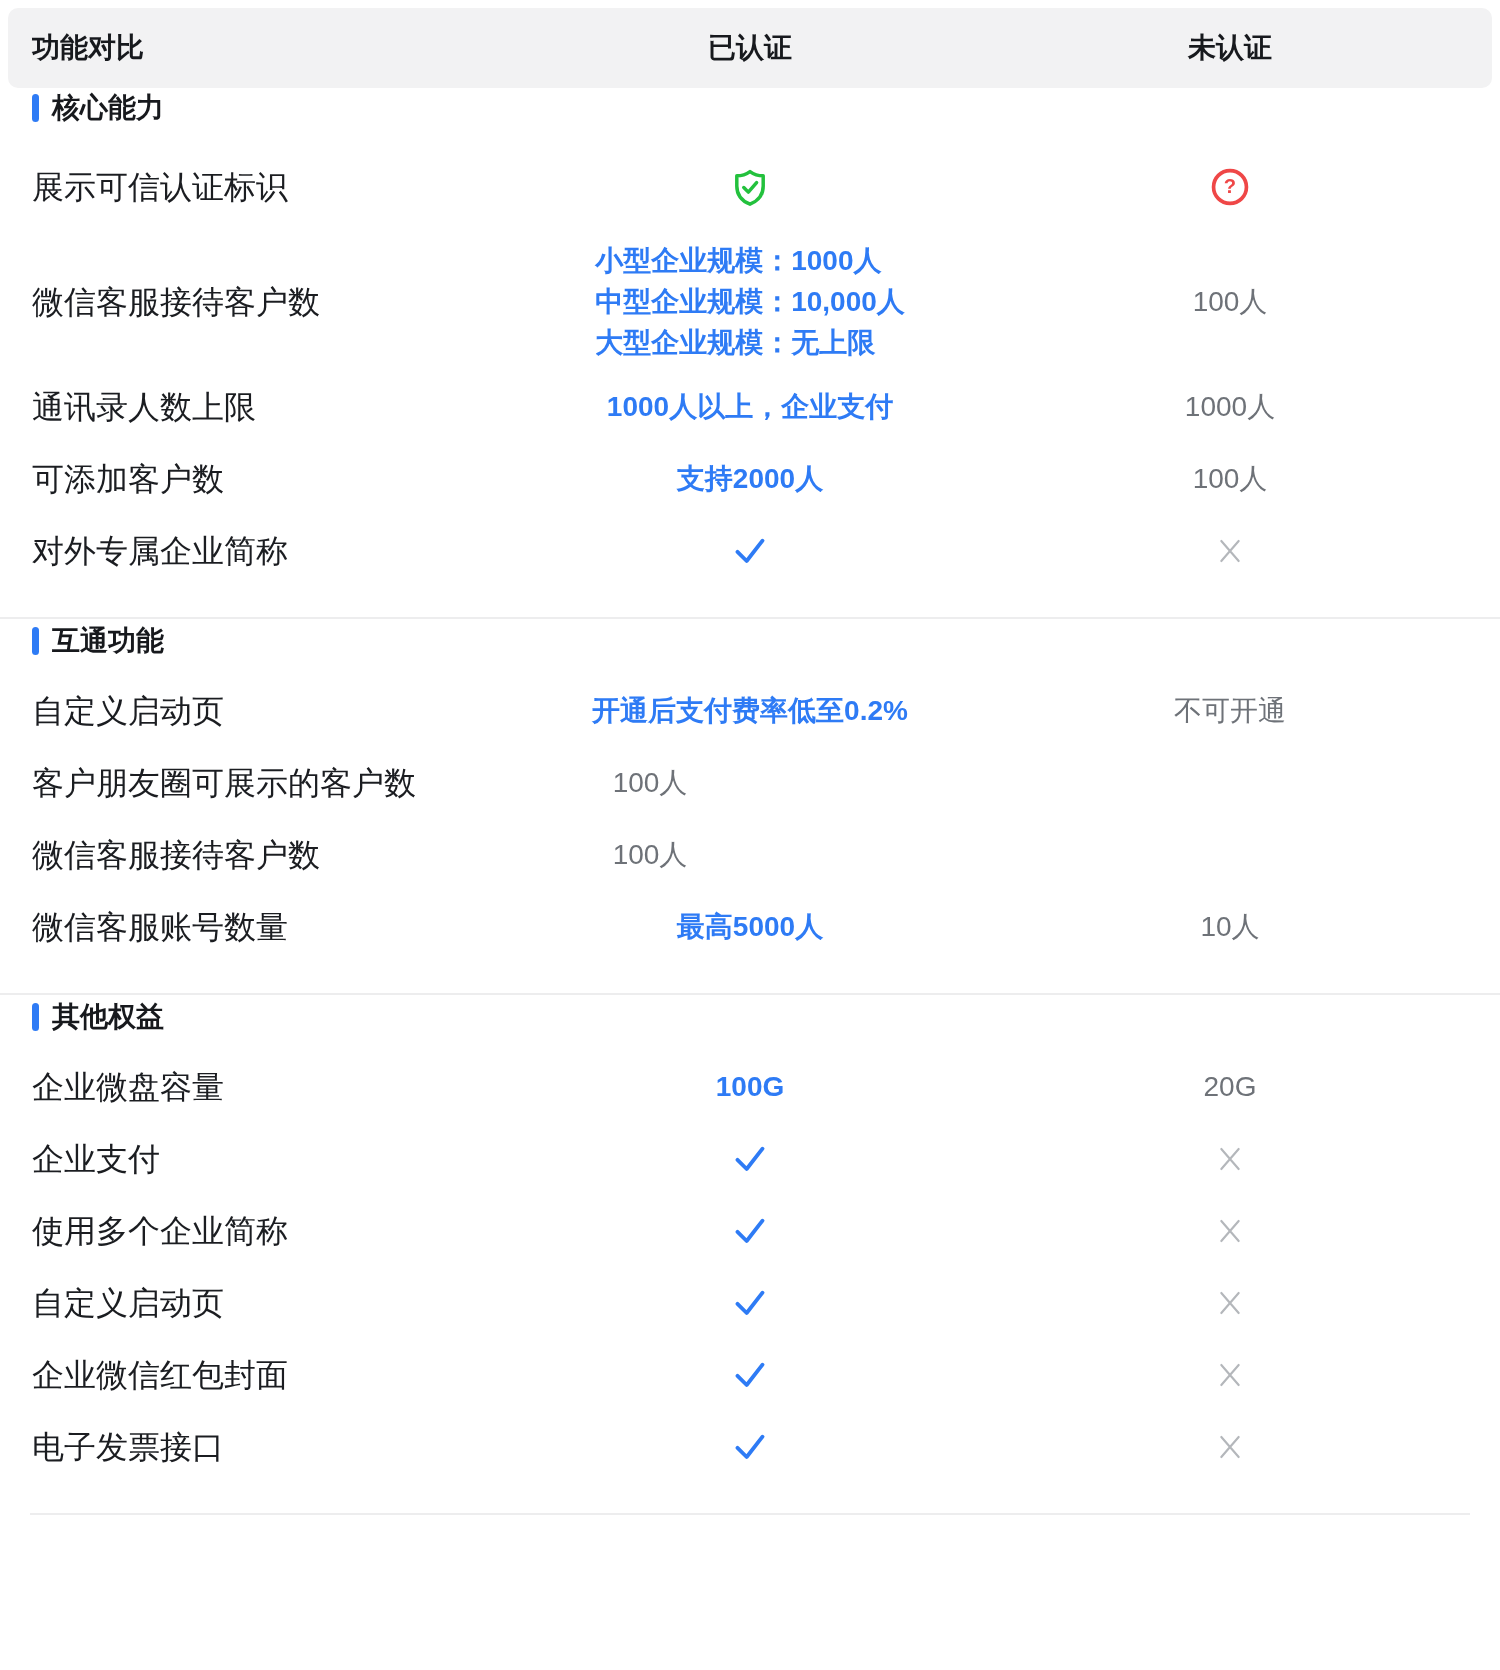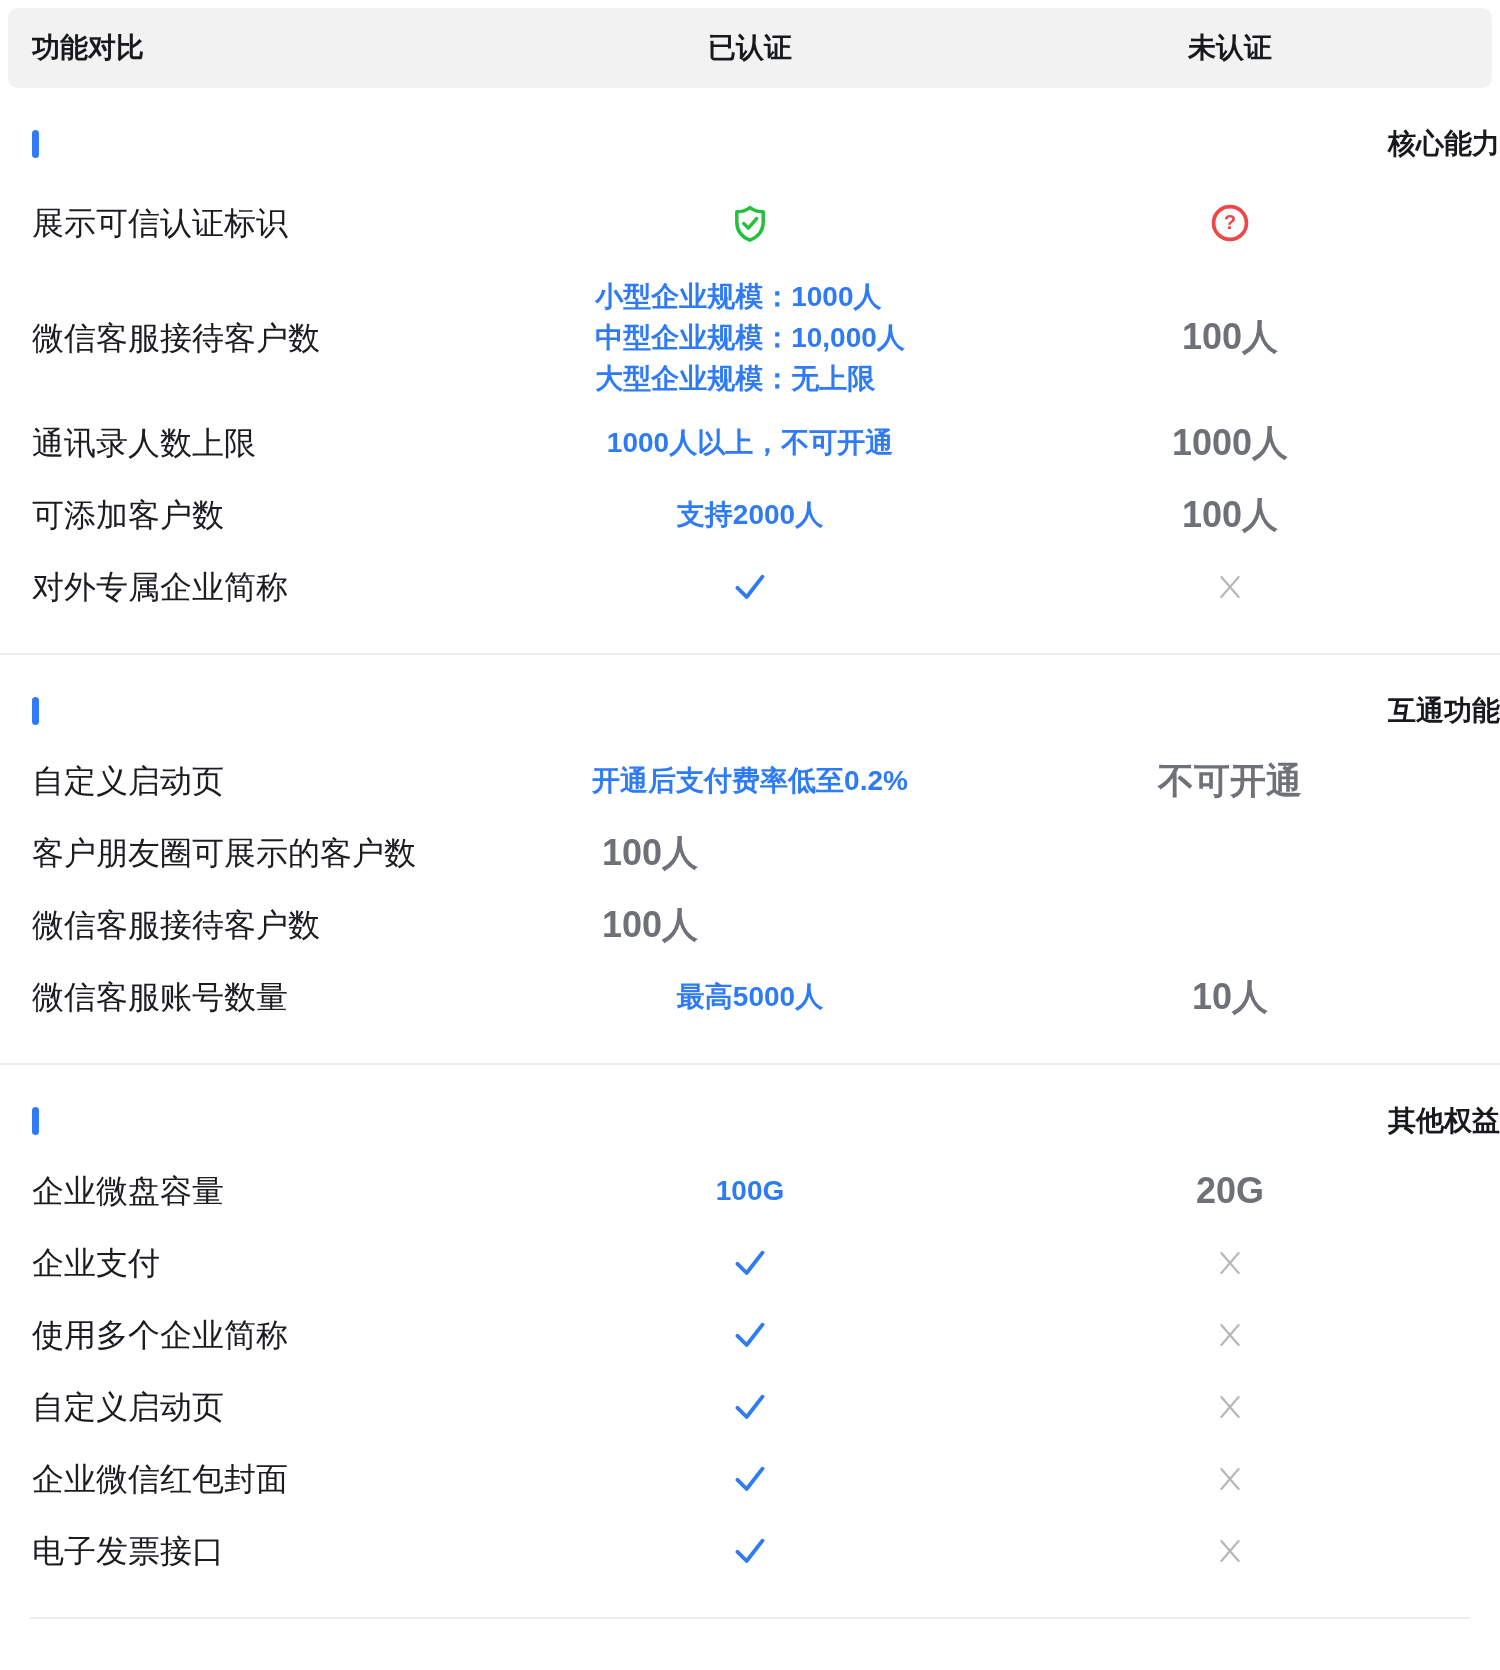--- a/index.html
+++ b/index.html
@@ -16,42 +16,42 @@
     background:#f2f2f3;display:flex;align-items:center;
   }
   .header-band .th{font-size:28px;font-weight:700;color:#17191d;}
   .hb-label{width:452px;padding-left:24px;box-sizing:border-box;text-align:left;}
   .hb-mid{width:580px;text-align:center;}
   .hb-right{width:380px;text-align:center;}
 
   
   .section-title{
     display:flex;align-items:center;gap:13px;
-    padding-left:32px;margin-top:36px;margin-bottom:14px;height:40px;justify-content:space-between;
+    padding-left:32px;margin-bottom:14px;height:40px;
   }
   .section-bar{width:7px;height:28px;border-radius:4px;background:#2e7bf5;}
   .section-title-text{font-size:28px;font-weight:700;color:#17191d;}
 
   
   .row{display:flex;align-items:center;min-height:72px;}
   .row.tall{min-height:90px;}
   .cell-label{
     width:460px;padding-left:32px;box-sizing:border-box;
     font-size:32px;color:#1b1d21;line-height:36px;
   }
   .cell-mid{
     width:580px;display:flex;justify-content:center;align-items:center;
     text-align:center;
   }
   .cell-right{
     width:380px;display:flex;justify-content:center;align-items:center;
     text-align:center;font-size:28px;color:#6e7278;
   }
   .val-blue{color:#2e7bf5;font-size:28px;font-weight:600;}
-  .val-gray{color:#6e7278;font-size:36px;font-weight:700;}
+  .val-gray{color:#6e7278;font-size:28px;font-weight:400;}
   .lines{display:inline-block;text-align:left;line-height:41px;padding:8px 0;}
 
   .divider{height:2px;background:#ededee;margin-top:28px;margin-bottom:2px;}
   .divider.inset{margin-left:30px;margin-right:30px;}
   .section{padding-bottom:2px;}
   .icon-box{display:flex;align-items:center;justify-content:center;}
   svg{display:block;}
 </style>
 </head>
 <body>
@@ -96,21 +96,21 @@
               <div>大型企业规模：无上限</div>
             </div>
           </div>
           <div class="cell-right">
             <span class="val-gray">100人</span>
           </div>
         </div>
         <div class="row">
           <div class="cell-label">通讯录人数上限</div>
           <div class="cell-mid">
-            <span class="val-blue">1000人以上，不可开通</span>
+            <span class="val-blue">1000人以上，企业支付</span>
           </div>
           <div class="cell-right">
             <span class="val-gray">1000人</span>
           </div>
         </div>
         <div class="row">
           <div class="cell-label">可添加客户数</div>
           <div class="cell-mid">
             <span class="val-blue">支持2000人</span>
           </div>

